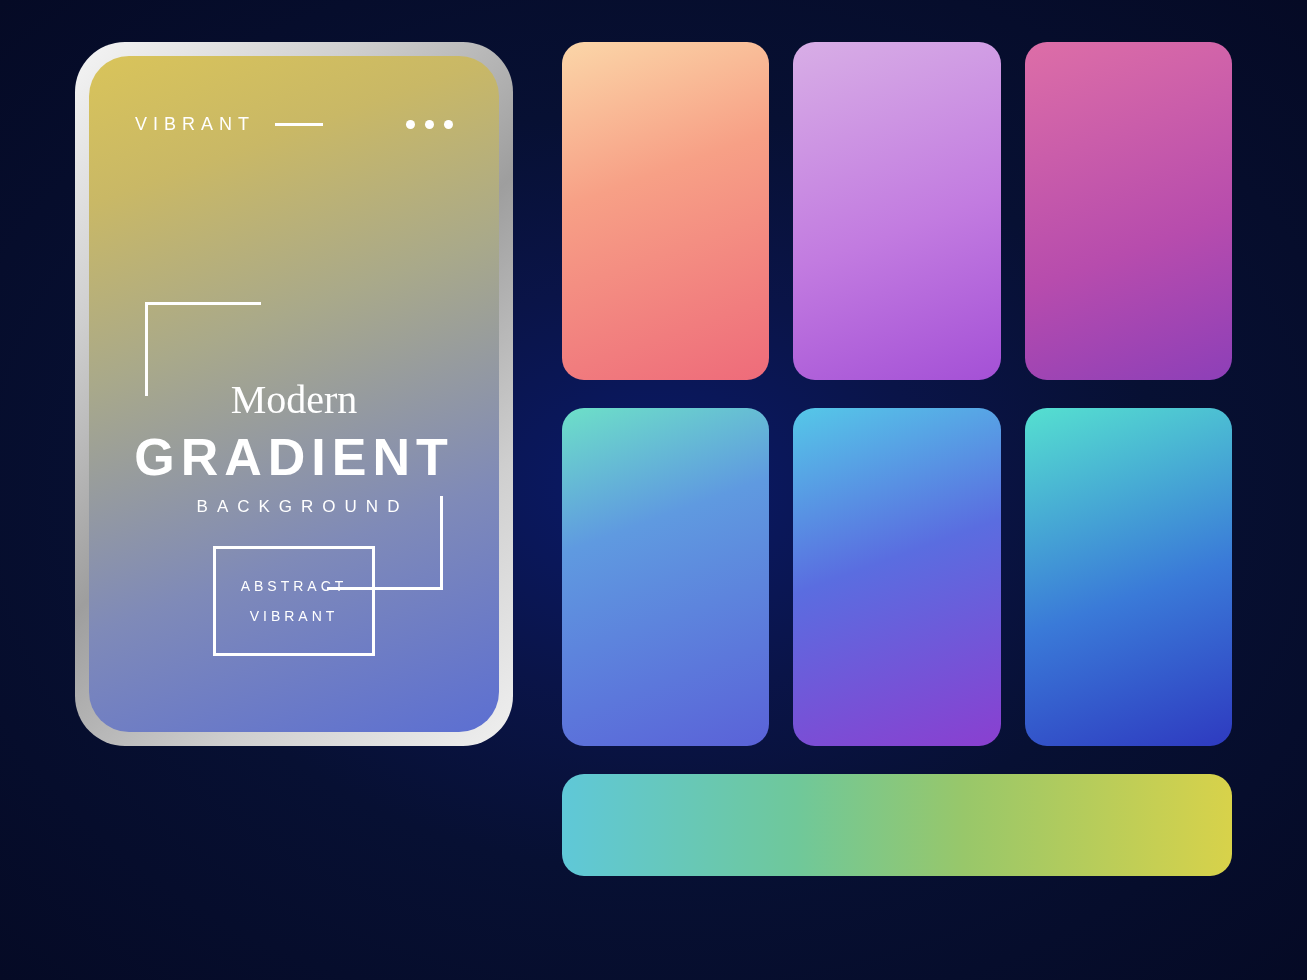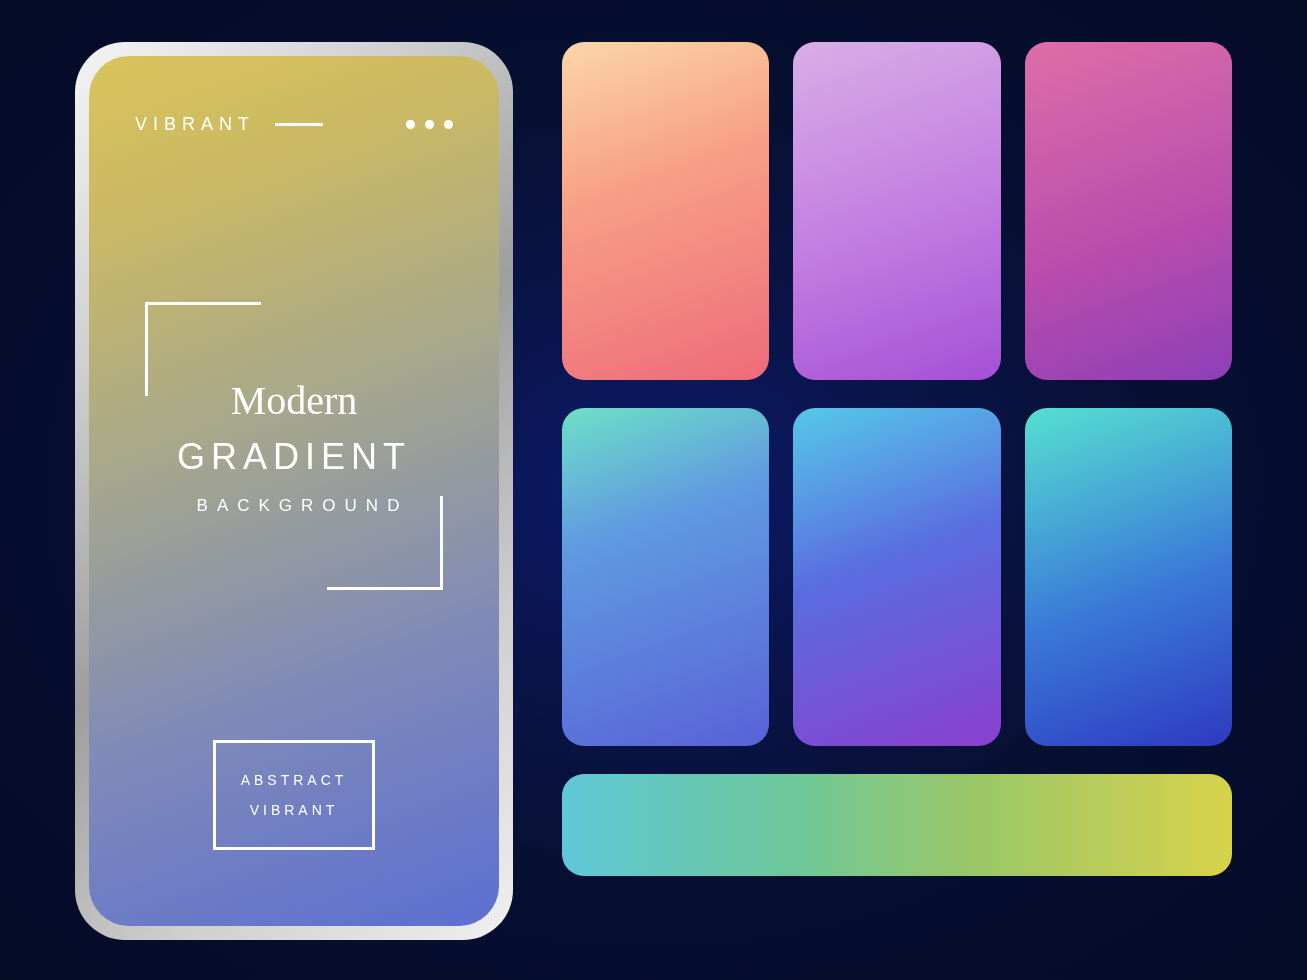--- a/index.html
+++ b/index.html
@@ -16,21 +16,21 @@
     position: absolute;
     inset: 0;
   }
 
   
   .phone {
     position: absolute;
     left: 75px;
     top: 42px;
     width: 438px;
-    height: 898px;
+    height: 704px;
     border-radius: 50px;
     padding: 14px;
     background: linear-gradient(135deg, #f5f5f5 0%, #cfcfcf 25%, #9e9e9e 50%, #cfcfcf 75%, #f0f0f0 100%);
   }
   .phone-screen {
     width: 100%;
     height: 100%;
     border-radius: 40px;
     background: linear-gradient(160deg, #d9c45a 0%, #c9b866 18%, #a9a98a 40%, #7f8ab8 70%, #5c6fd2 100%);
     position: relative;
@@ -66,38 +66,38 @@
     position: absolute;
     left: 56px;
     top: 246px;
     width: 298px;
     height: 288px;
     text-align: center;
     display: flex;
     flex-direction: column;
     align-items: center;
     justify-content: center;
-    gap: 12px;
+    gap: 4px;
   }
   .title-box .corner {
     position: absolute;
     width: 116px;
     height: 94px;
     border: 3px solid #fff;
   }
   .title-box .corner.tl { top: 0; left: 0; border-right: none; border-bottom: none; }
   .title-box .corner.br { bottom: 0; right: 0; border-left: none; border-top: none; }
   .title-modern {
     font-size: 40px;
     font-weight: 400;
     font-family: Georgia, 'Times New Roman', serif;
   }
   .title-gradient {
-    font-size: 36px;
-    font-weight: 400;
+    font-size: 52px;
+    font-weight: 700;
     letter-spacing: 6px;
   }
   .title-background {
     font-size: 17px;
     letter-spacing: 9px;
     font-weight: 400;
     margin-top: 6px;
     margin-left: 17px;
   }
 

